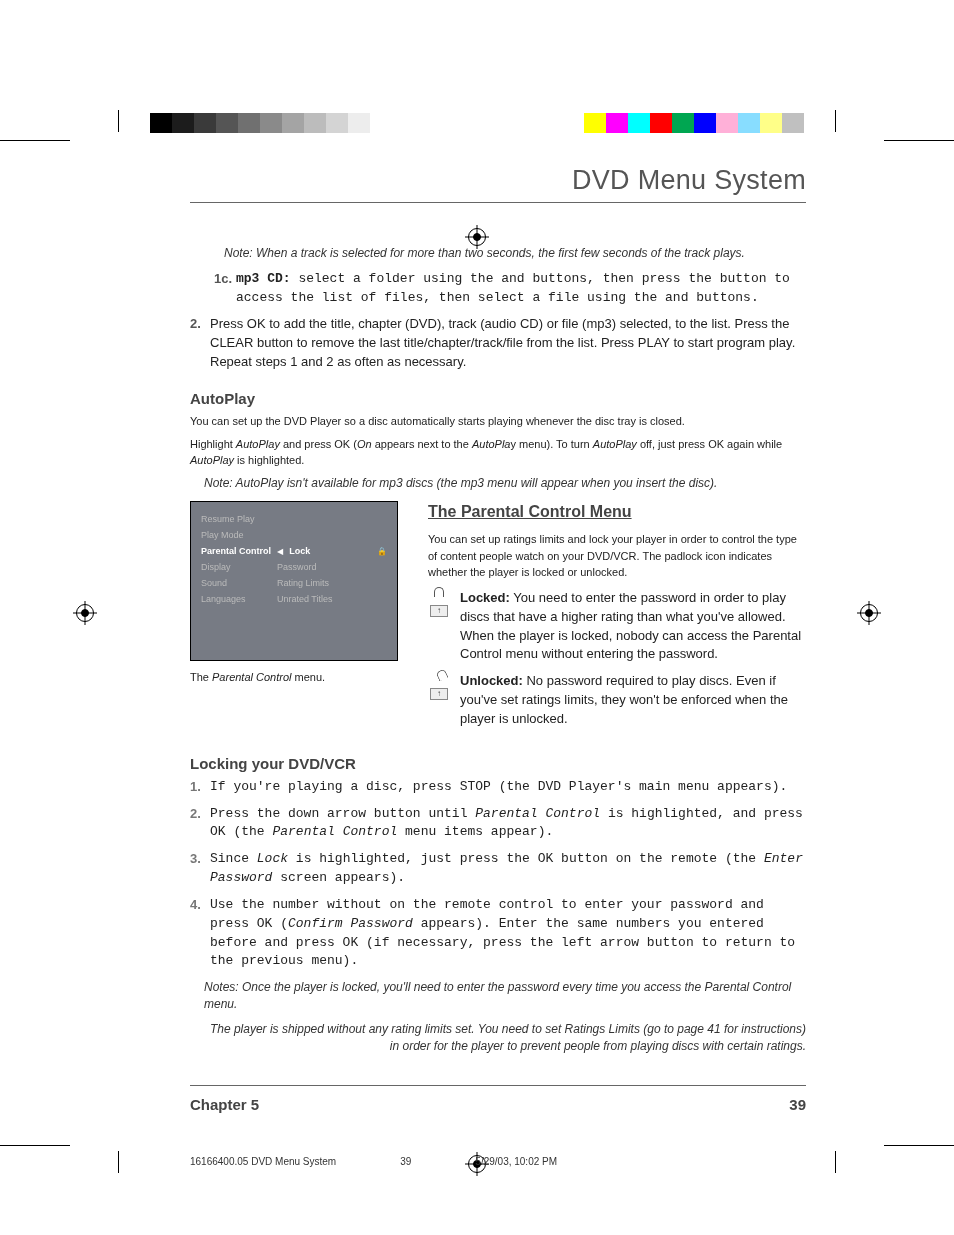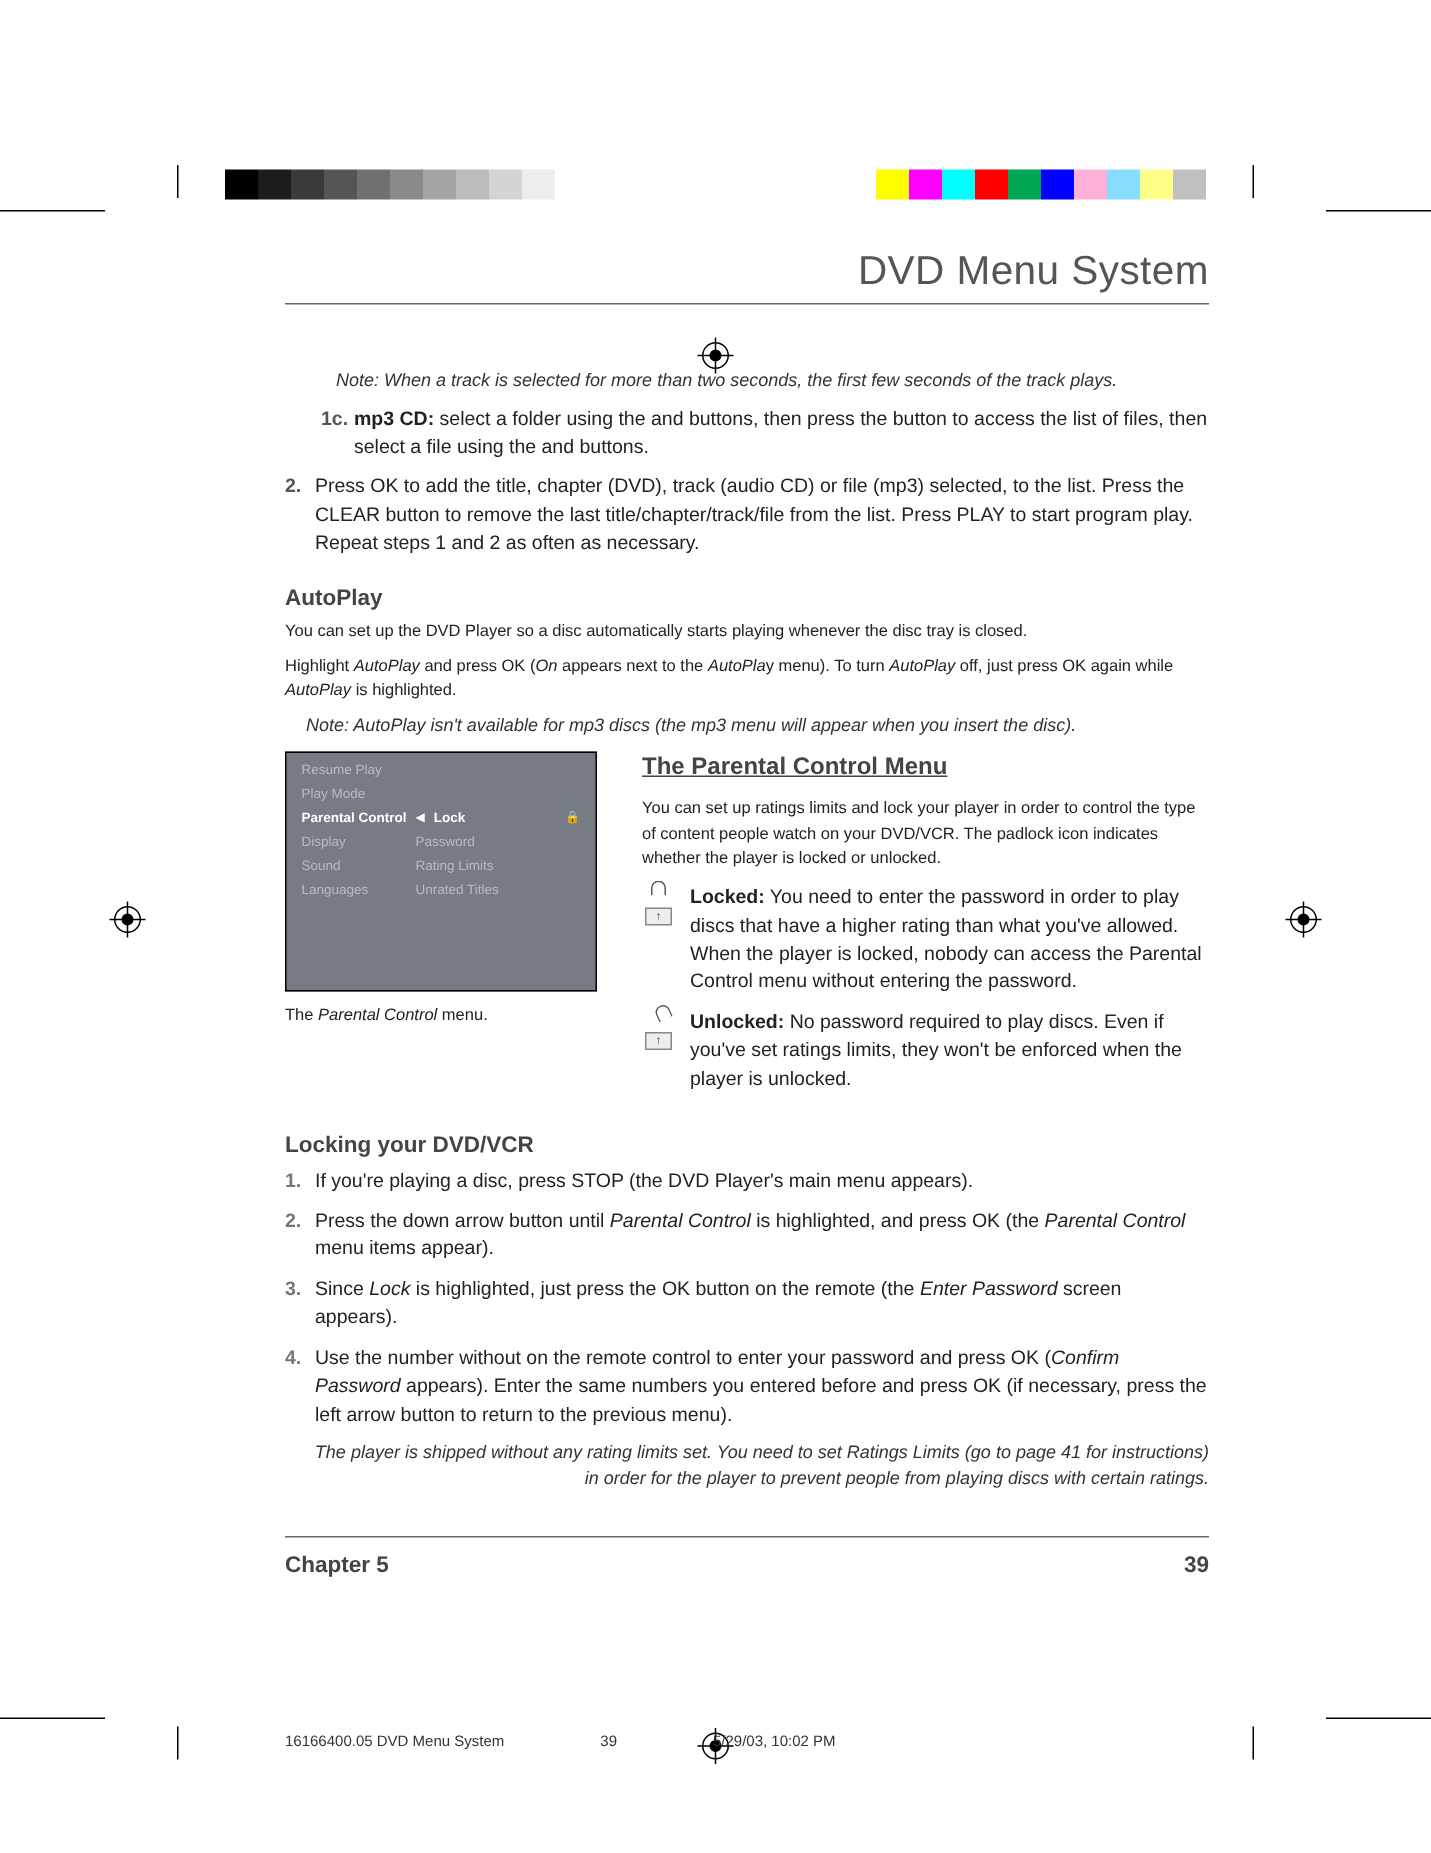--- a/index.html
+++ b/index.html
@@ -84,21 +84,21 @@
     margin: 6px 0 8px 34px;
     line-height: 1.4;
   }
   .step {
     font-size: 13px;
     line-height: 1.45;
     margin: 4px 0 8px 24px;
     display: flex;
   }
   .step .num { font-weight: 700; color: #555; min-width: 22px; }
-  .step .txt { flex: 1; }
+  .step .txt { flex: 1; font-family: Liberation Mono, monospace; }
   .step .bd { font-weight: 700; }
   .step-top {
     font-size: 13px;
     line-height: 1.45;
     margin: 2px 0 6px 0;
     display:flex;
   }
   .step-top .num { font-weight: 700; color:#555; min-width: 20px; }
   .h2 {
     font-family: "Trebuchet MS", "Segoe UI", Arial, sans-serif;
@@ -133,21 +133,21 @@
   .menu-shot {
     width: 208px;
     height: 160px;
     background: #777b84;
     border: 1px solid #000;
     padding: 6px 4px;
     font-size: 9px;
     color: #bbb;
     font-family: Arial, sans-serif;
   }
-  .menu-shot .row { display:flex; align-items:flex-start; height:16px; padding:0 6px; }
+  .menu-shot .row { display:flex; align-items:flex-end; height:16px; padding:0 6px; }
   .menu-shot .left { width: 76px; }
   .menu-shot .sel { color:#fff; font-weight:700; }
   .menu-shot .arrow { color:#fff; margin-right:6px; font-size:8px; }
   .menu-shot .lock-ic { margin-left:auto; font-size:8px; }
   .caption { font-size: 11px; margin-top: 10px; }
 
   .icon-row { display:flex; gap:10px; margin: 8px 0; font-size:13px; line-height:1.45; }
   .lock-icon {
     width: 22px; flex-shrink:0;
     display:flex; flex-direction:column; align-items:center; gap:2px;
@@ -333,20 +333,21 @@
       </div>
     <div class="step">
         <span class="num">3.</span>
         <span class="txt"><span>Since </span><span class="it">Lock</span><span> is highlighted, just press the OK button on the remote (the </span><span class="it">Enter Password</span><span> screen appears).</span></span>
       </div>
     <div class="step">
         <span class="num">4.</span>
         <span class="txt"><span>Use the number without on the remote control to enter your password and press OK (</span><span class="it">Confirm Password</span><span> appears). Enter the same numbers you entered before and press OK (if necessary, press the left arrow button to return to the previous menu).</span></span>
       </div>
   </div>
+  <div class="note" style="margin-left:14px;">Notes: Once the player is locked, you'll need to enter the password every time you access the Parental Control menu.</div>
   <div class="note" style="margin-left:14px;text-align:right;">The player is shipped without any rating limits set. You need to set Ratings Limits (go to page 41 for instructions) in order for the player to prevent people from playing discs with certain ratings.</div>
 
   <div class="footer-rule"></div>
   <div class="footer">
     <span>Chapter 5</span>
     <span>39</span>
   </div>
 </div>
 
 <div class="small-footer">

